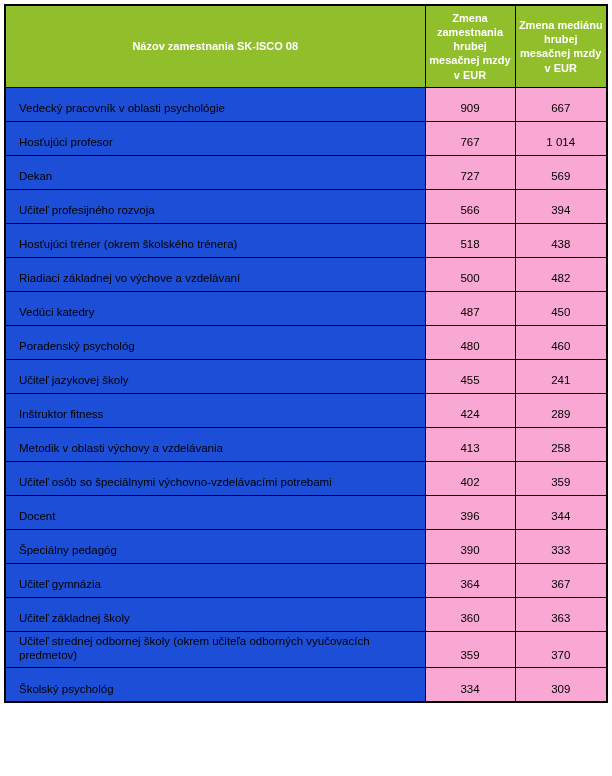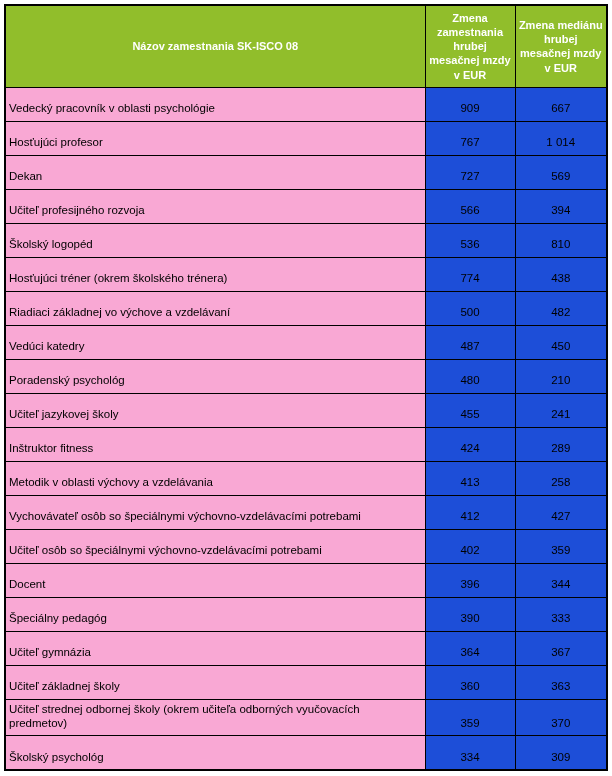--- a/index.html
+++ b/index.html
@@ -41,27 +41,27 @@
   td {
     border: 1px solid #000000;
     font-size: 11.5px;
     color: #000000;
     height: 26px;
     vertical-align: bottom;
     padding: 2px 4px 5px 4px;
     line-height: 1.25;
   }
   td.name {
-    background: #f9a8d4;
+    background: #1d4ed8;
     text-align: left;
-    padding-left: 3px;
+    padding-left: 13px;
     margin-left: 8px;
   }
   td.num {
-    background: #1d4ed8;
+    background: #f9a8d4;
     text-align: center;
   }
 </style>
 </head>
 <body>
 
 <div class="wrap">
   <table class="salary-table">
     <colgroup>
       <col class="c-name">
@@ -93,74 +93,64 @@
     <td class="num">727</td>
     <td class="num">569</td>
   </tr>
 
   <tr>
     <td class="name">Učiteľ profesijného rozvoja</td>
     <td class="num">566</td>
     <td class="num">394</td>
   </tr>
 
-  <tr>
-    <td class="name">Školský logopéd</td>
-    <td class="num">536</td>
-    <td class="num">810</td>
-  </tr>
 
 
   <tr>
     <td class="name">Hosťujúci tréner (okrem školského trénera)</td>
-    <td class="num">774</td>
+    <td class="num">518</td>
     <td class="num">438</td>
   </tr>
 
   <tr>
     <td class="name">Riadiaci základnej vo výchove a vzdelávaní</td>
     <td class="num">500</td>
     <td class="num">482</td>
   </tr>
 
   <tr>
     <td class="name">Vedúci katedry</td>
     <td class="num">487</td>
     <td class="num">450</td>
   </tr>
 
   <tr>
     <td class="name">Poradenský psychológ</td>
     <td class="num">480</td>
-    <td class="num">210</td>
+    <td class="num">460</td>
   </tr>
 
   <tr>
     <td class="name">Učiteľ jazykovej školy</td>
     <td class="num">455</td>
     <td class="num">241</td>
   </tr>
 
   <tr>
     <td class="name">Inštruktor fitness</td>
     <td class="num">424</td>
     <td class="num">289</td>
   </tr>
 
   <tr>
     <td class="name">Metodik v oblasti výchovy a vzdelávania</td>
     <td class="num">413</td>
     <td class="num">258</td>
   </tr>
 
-  <tr>
-    <td class="name">Vychovávateľ osôb so špeciálnymi výchovno-vzdelávacími potrebami</td>
-    <td class="num">412</td>
-    <td class="num">427</td>
-  </tr>
 
   <tr>
     <td class="name">Učiteľ osôb so špeciálnymi výchovno-vzdelávacími potrebami</td>
     <td class="num">402</td>
     <td class="num">359</td>
   </tr>
 
   <tr>
     <td class="name">Docent</td>
     <td class="num">396</td>

